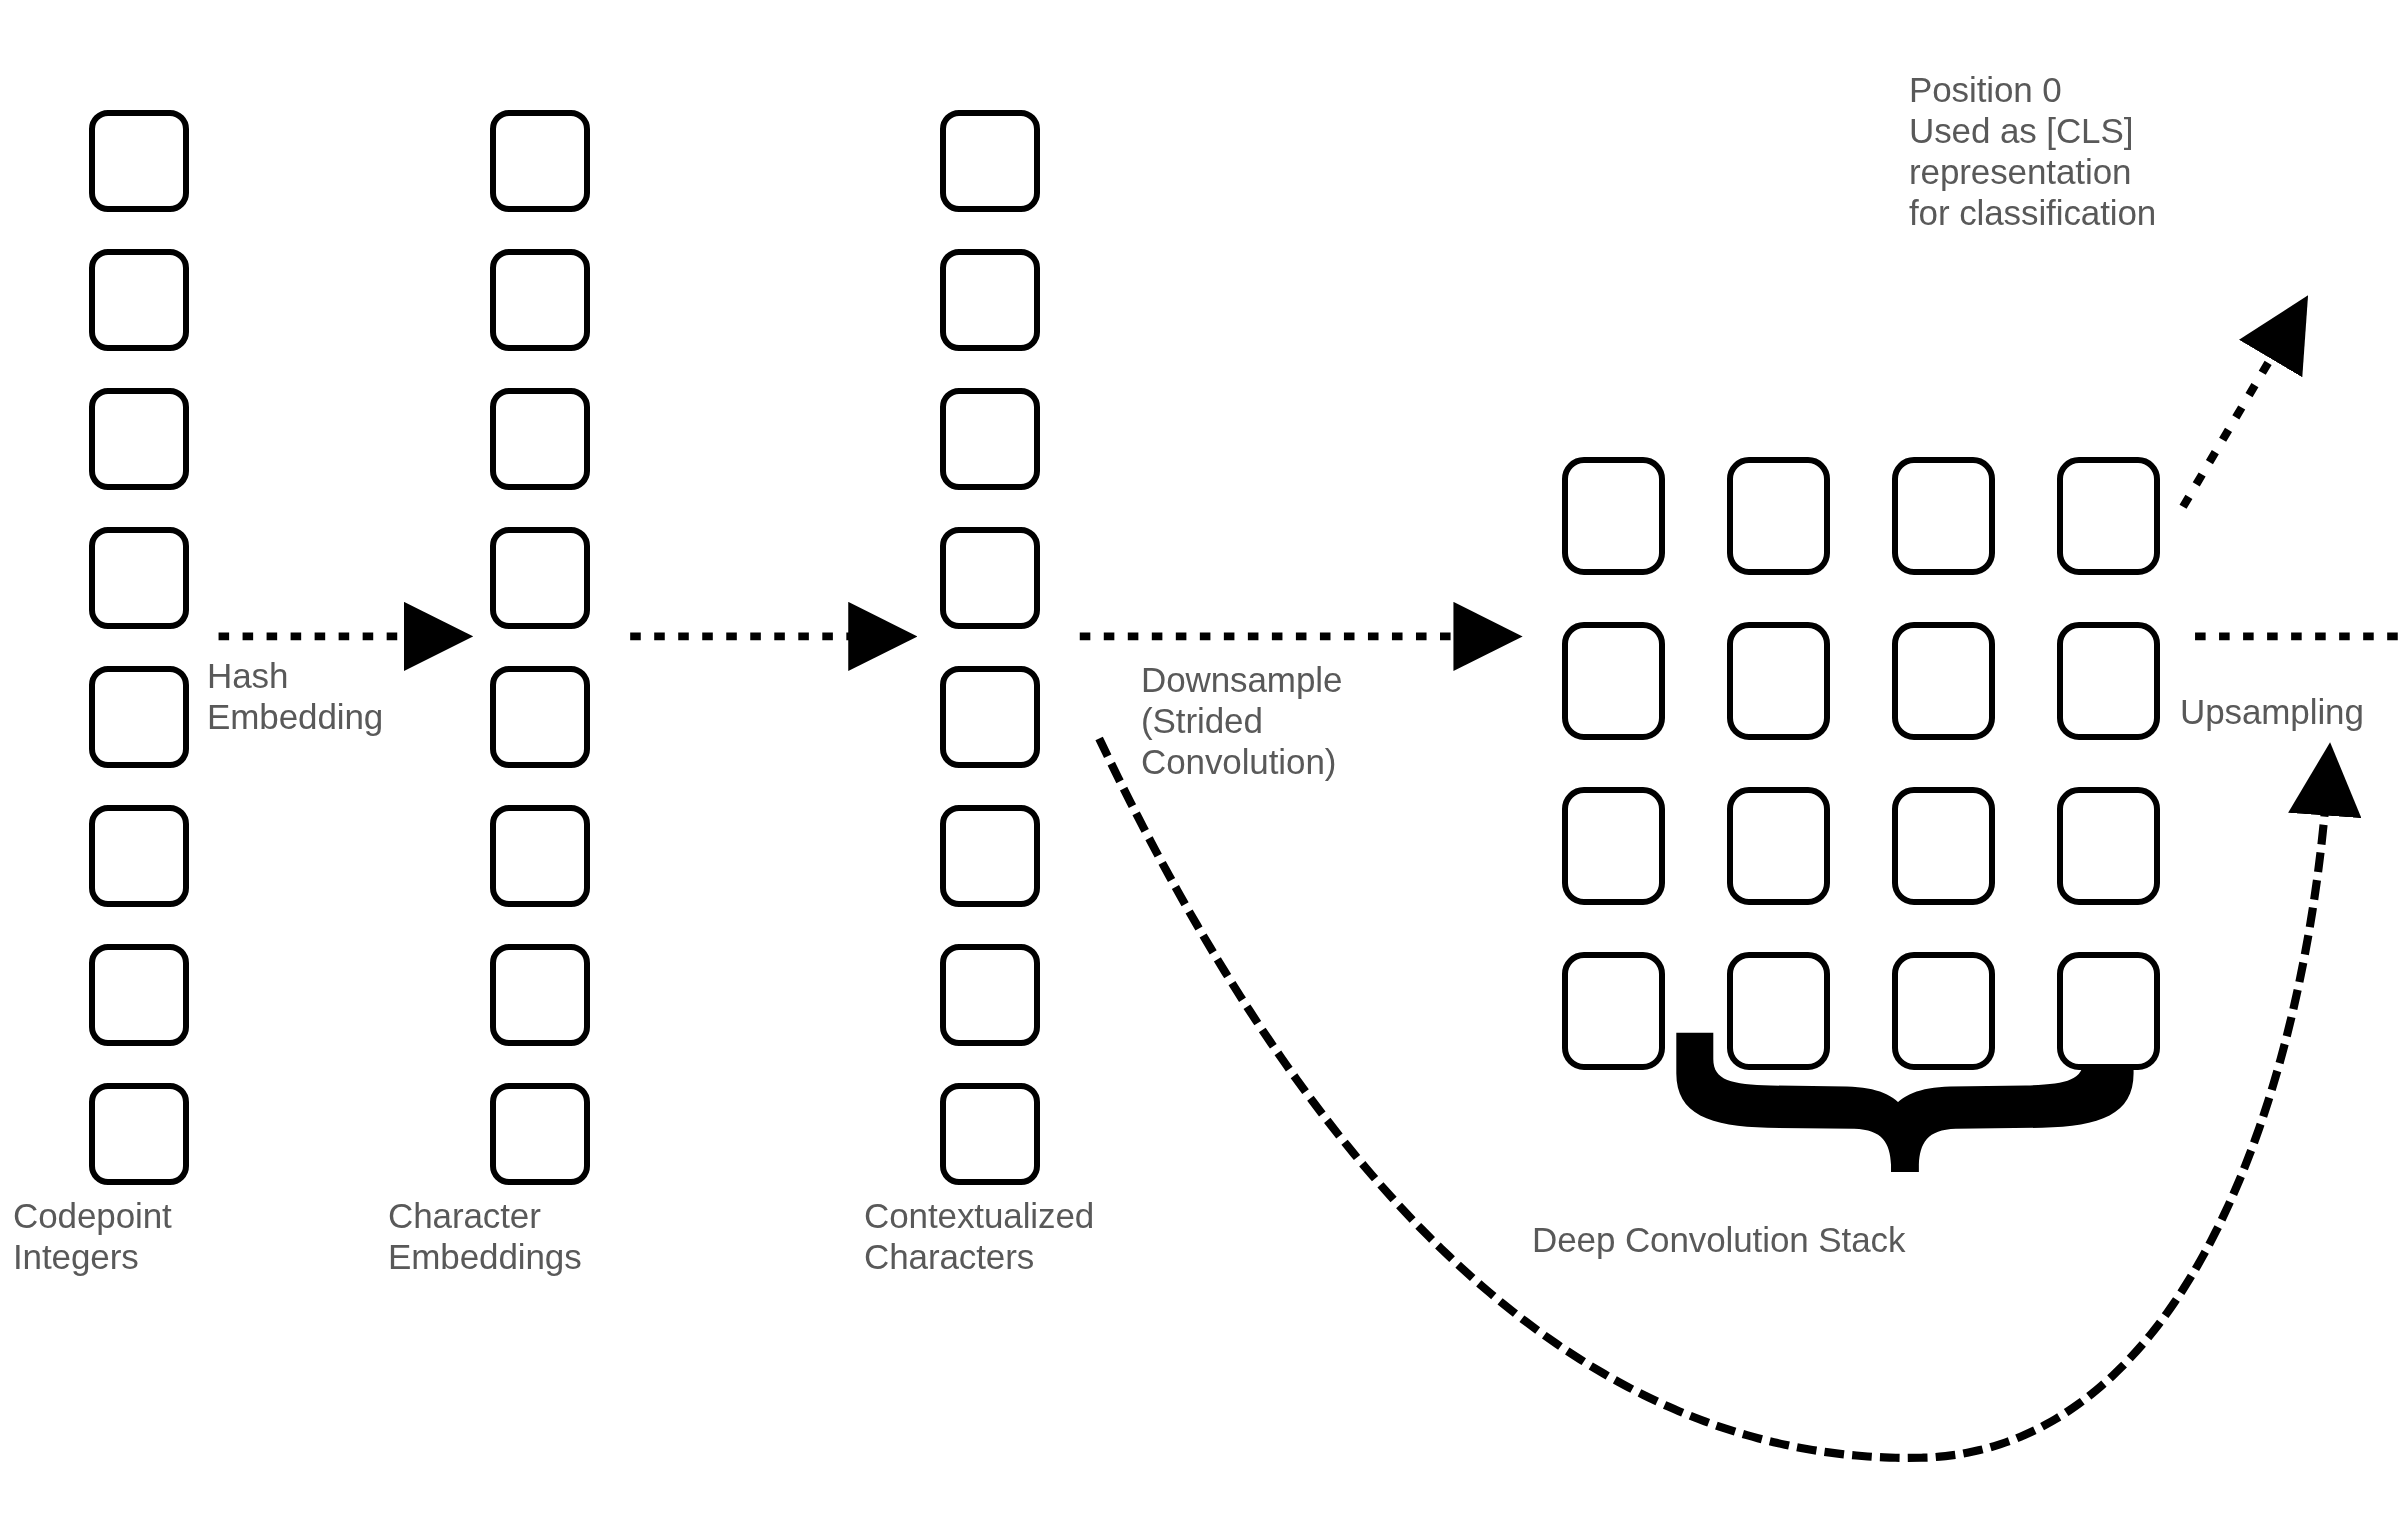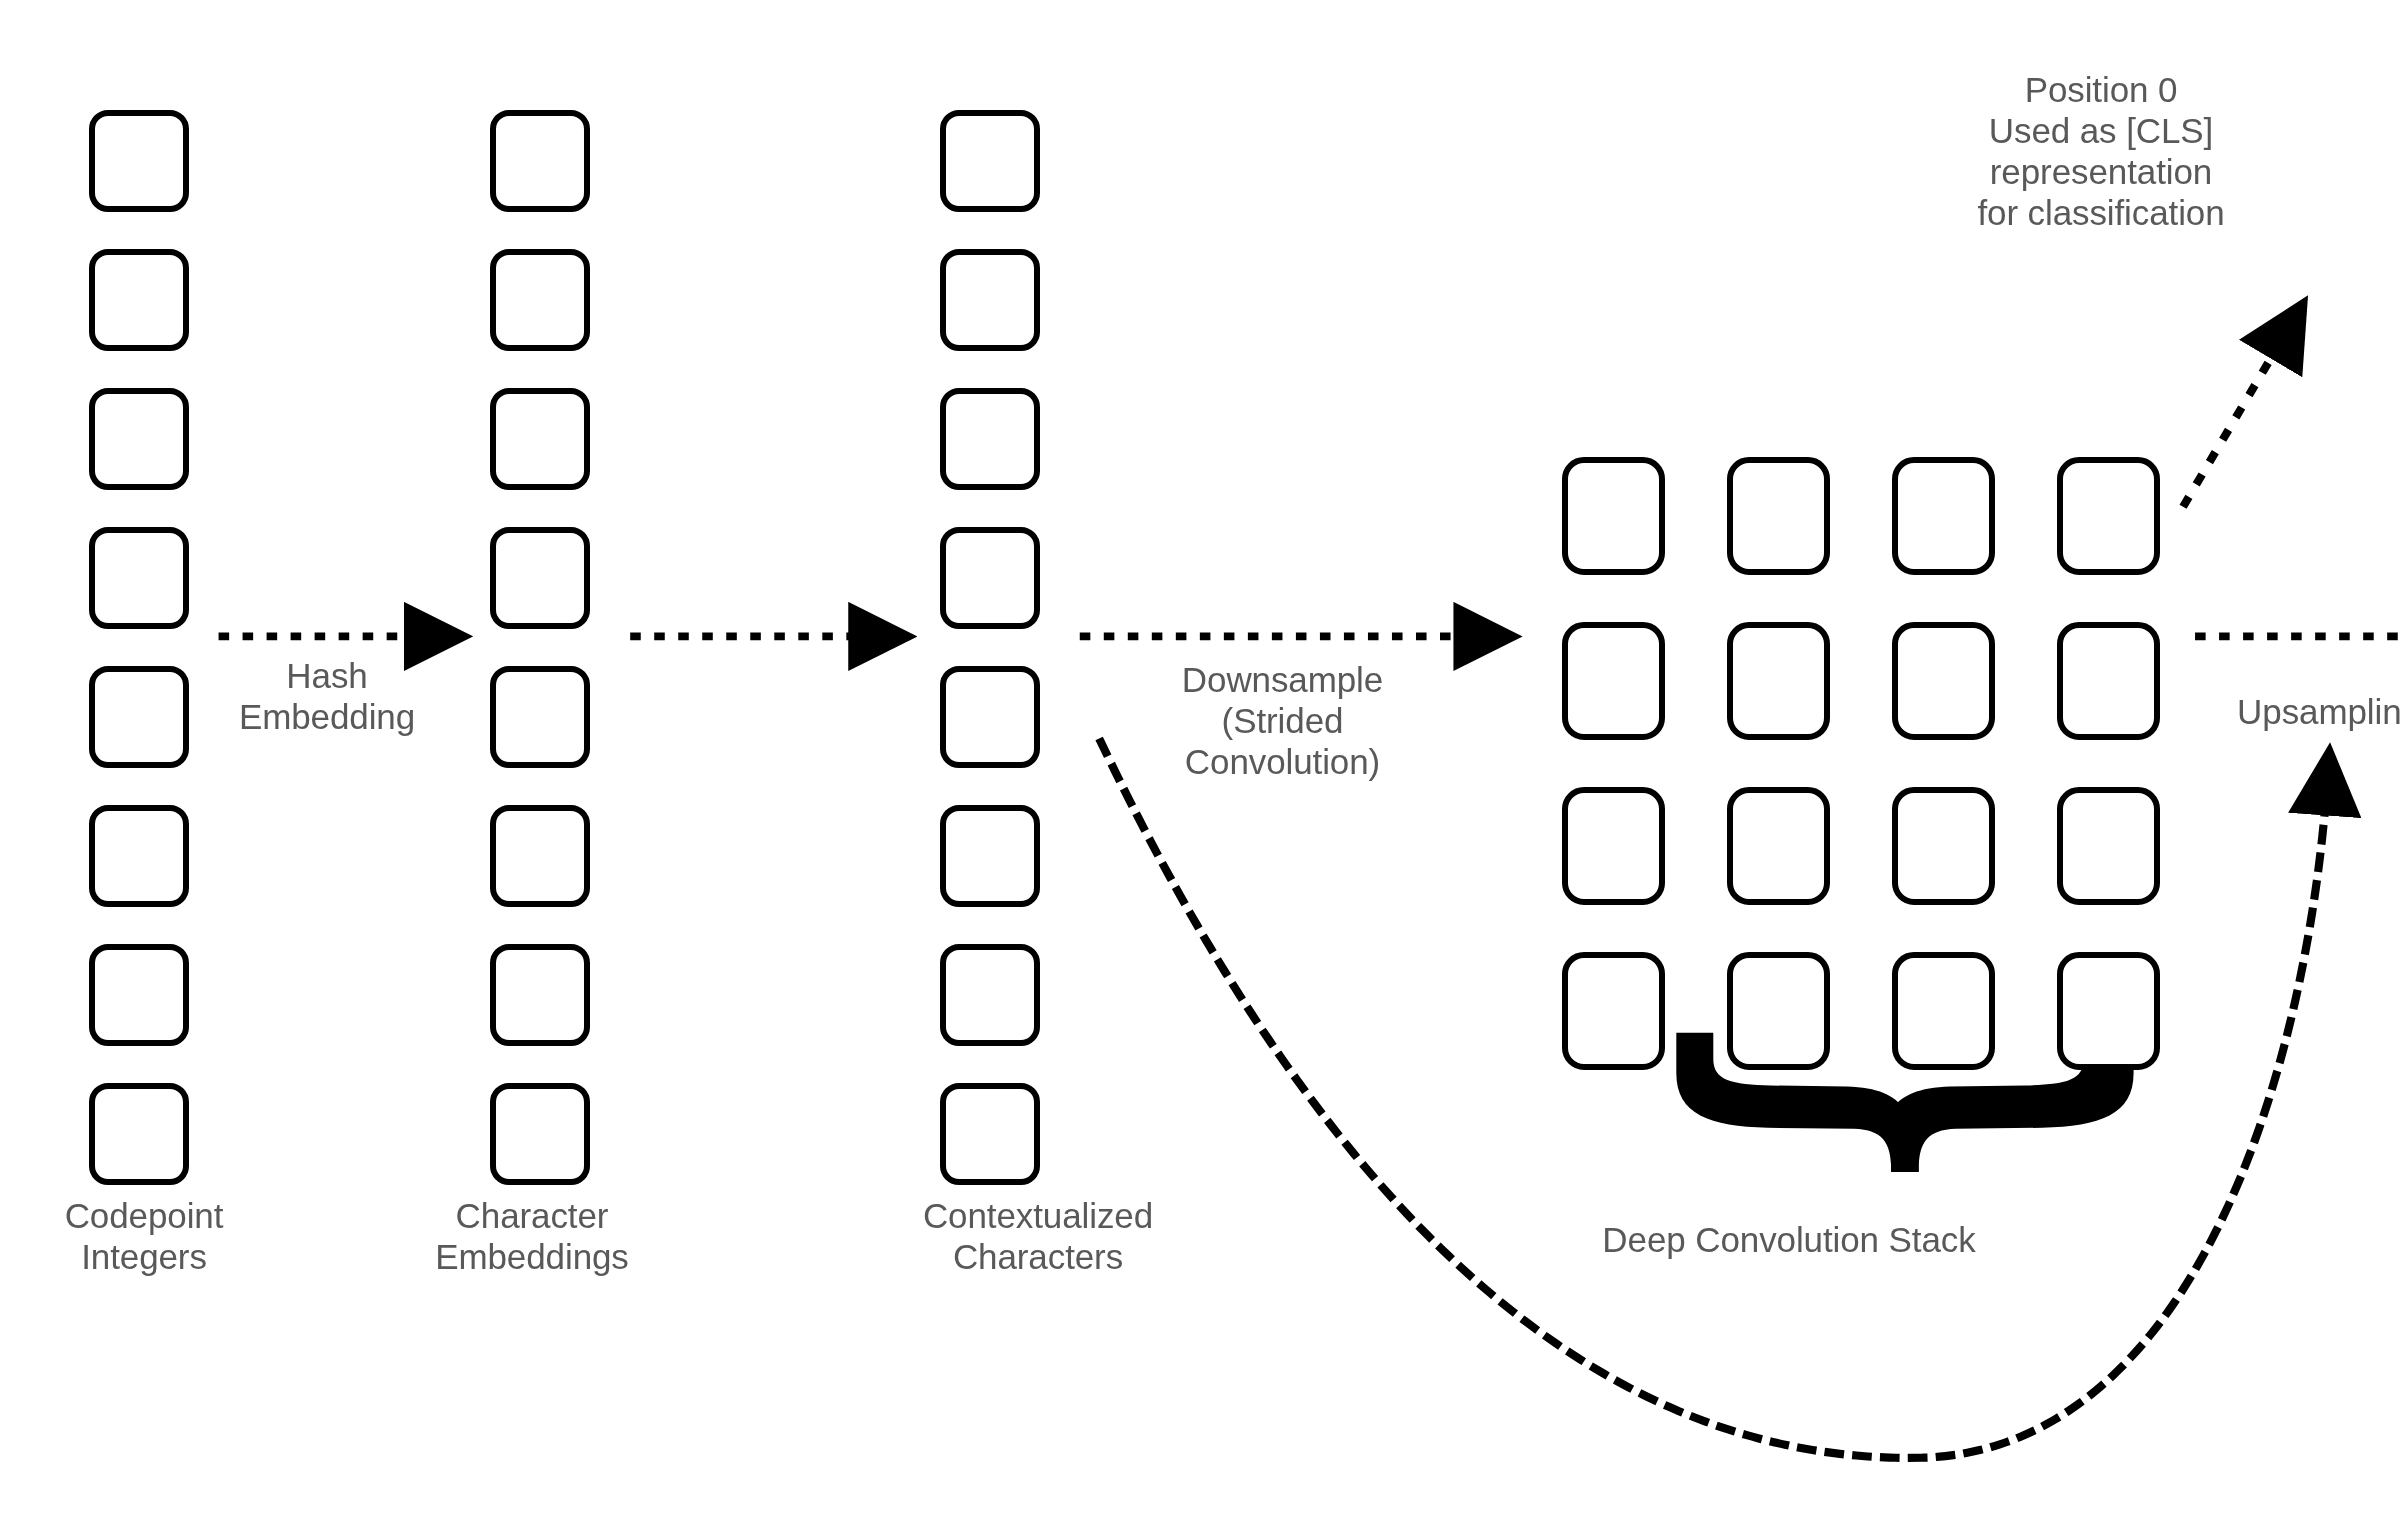--- a/index.html
+++ b/index.html
@@ -59,21 +59,21 @@
     border-radius: 22px;
     margin: 0;
   }
 
   
   .label {
     position: absolute;
     color: #595959;
     font-size: 35px;
     line-height: 1.17;
-    text-align: center;
+    text-align: left;
     white-space: pre-line;
     letter-spacing: -0.1px;
   }
 </style>
 </head>
 <body>
 
 <div id="stage">
 
   <svg id="svg-layer" viewBox="0 0 6885 3175">
@@ -126,21 +126,21 @@
   <div class="col col-tokens" style="left:89px; top:110px;">
     <div class="cell"></div>
     <div class="cell"></div>
     <div class="cell"></div>
     <div class="cell"></div>
     <div class="cell"></div>
     <div class="cell"></div>
     <div class="cell"></div>
     <div class="cell"></div>
   </div>
-  <div class="label" style="left:0px; top:1196px; width:288px;">Codepoint
+  <div class="label" style="left:13px; top:1196px; width:288px;">Codepoint
 Integers</div>
 
   <div class="col col-tokens" style="left:490px; top:110px;">
     <div class="cell"></div>
     <div class="cell"></div>
     <div class="cell"></div>
     <div class="cell"></div>
     <div class="cell"></div>
     <div class="cell"></div>
     <div class="cell"></div>

